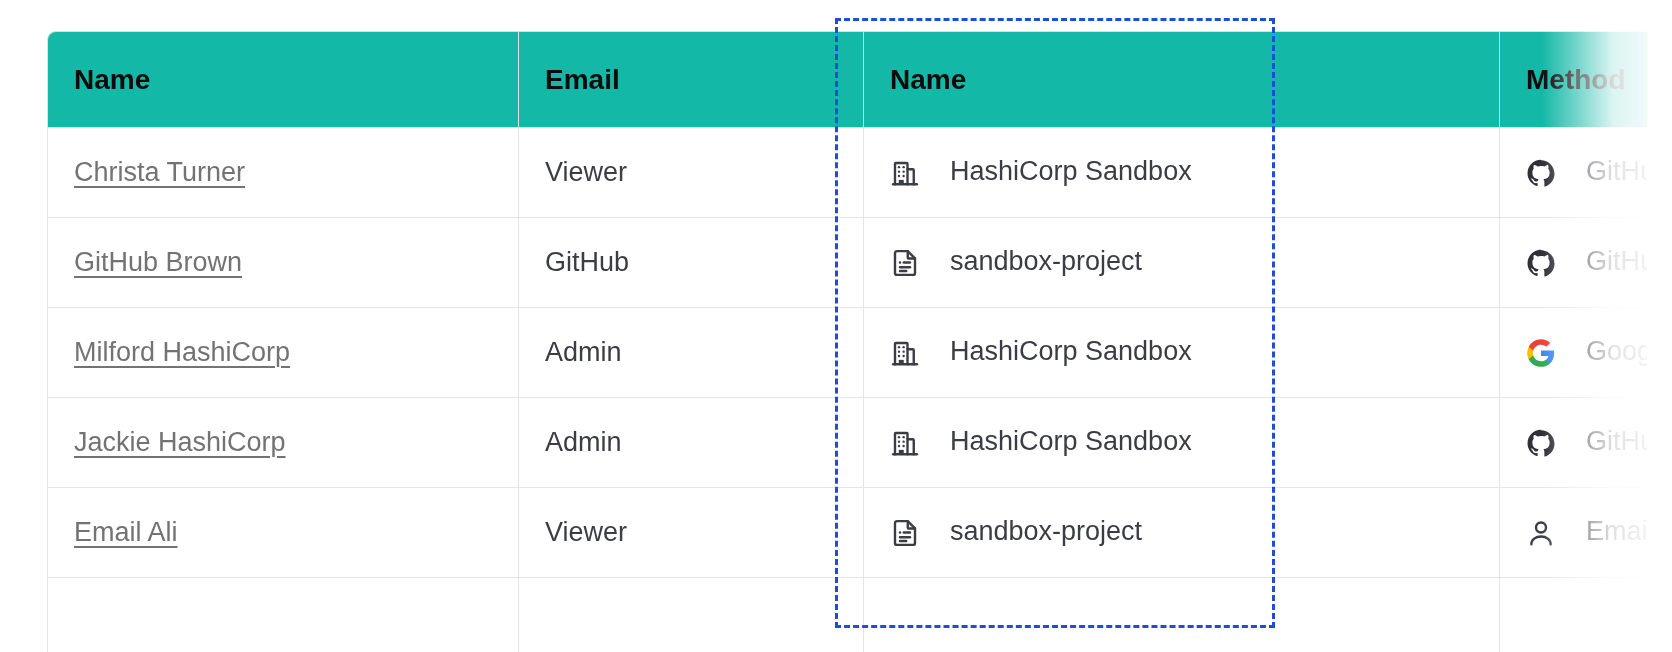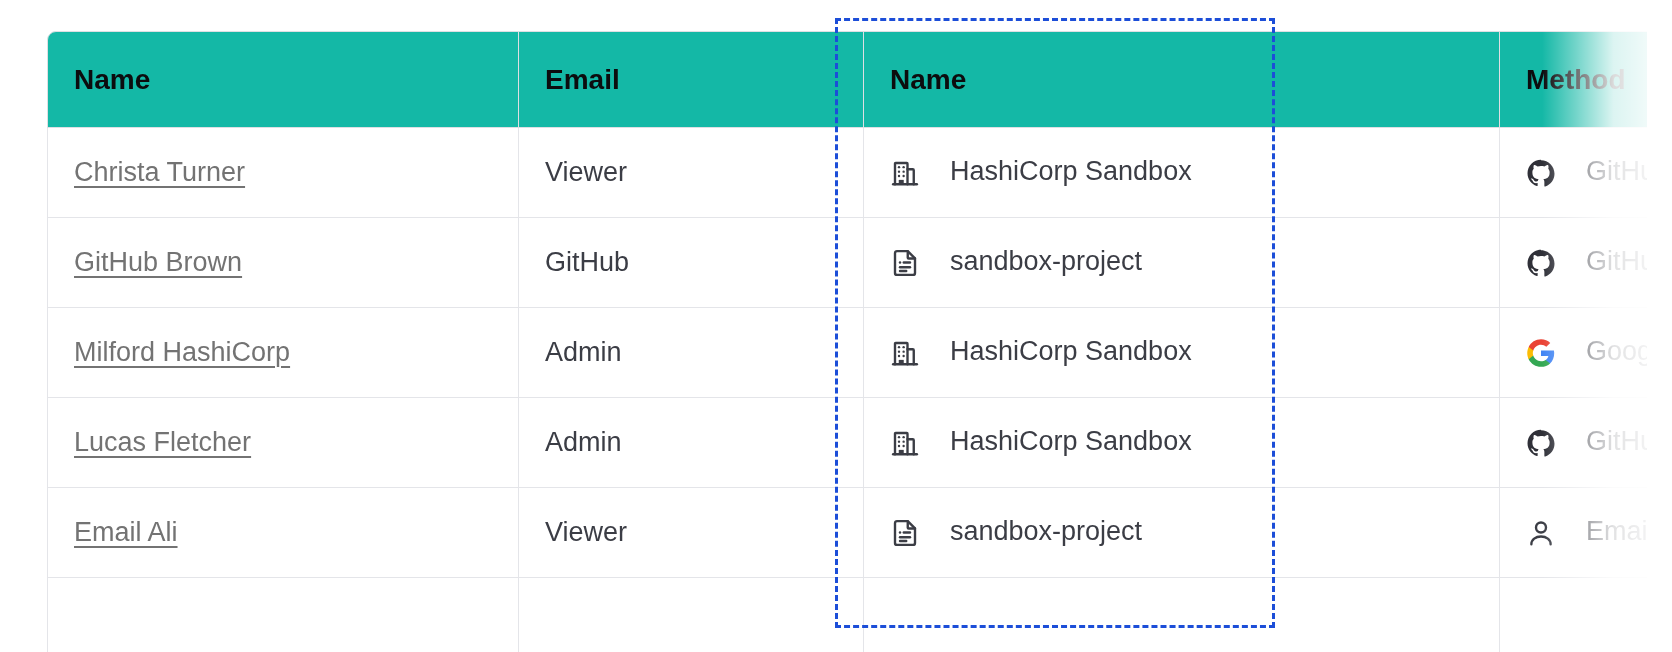--- a/index.html
+++ b/index.html
@@ -259,21 +259,21 @@
                   <path fill="#ea4335" d="M24 10.8c3.3 0 6.2 1.1 8.5 3.3l6.3-6.3C35 4.2 30 2 24 2 15.4 2 7.9 6.9 4.3 14.2l7.3 5.7c1.7-5.2 6.6-9.1 12.4-9.1z"></path>
                 </svg>
               </span>
               <span class="label">Google</span>
             </span>
           </td>
         </tr>
 
         <tr>
           <td class="first">
-            <span class="name-link">Lucas Fletcher</span>
+            <span class="name-link">Jackie HashiCorp</span>
           </td>
           <td>Admin</td>
           <td>
             <span class="cellflex">
               <span class="icon">
                 <svg width="30" height="30" viewBox="0 0 24 24" fill="none" stroke="#3b3d45" stroke-width="1.9" stroke-linecap="round" stroke-linejoin="round">
                   <path d="M4 21V4.5a.5.5 0 0 1 .5-.5h9a.5.5 0 0 1 .5.5V21"></path>
                   <path d="M14 9h4.2a.8.8 0 0 1 .8.8V21"></path>
                   <path d="M2.5 21h19"></path>
                   <path d="M7 17.5h4V21H7z" fill="#3b3d45" stroke="none"></path>

